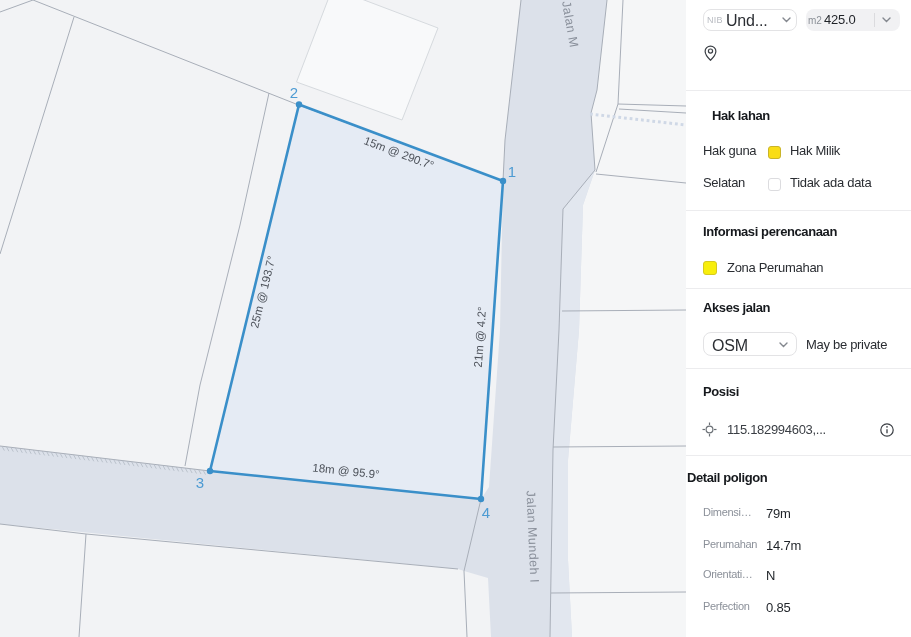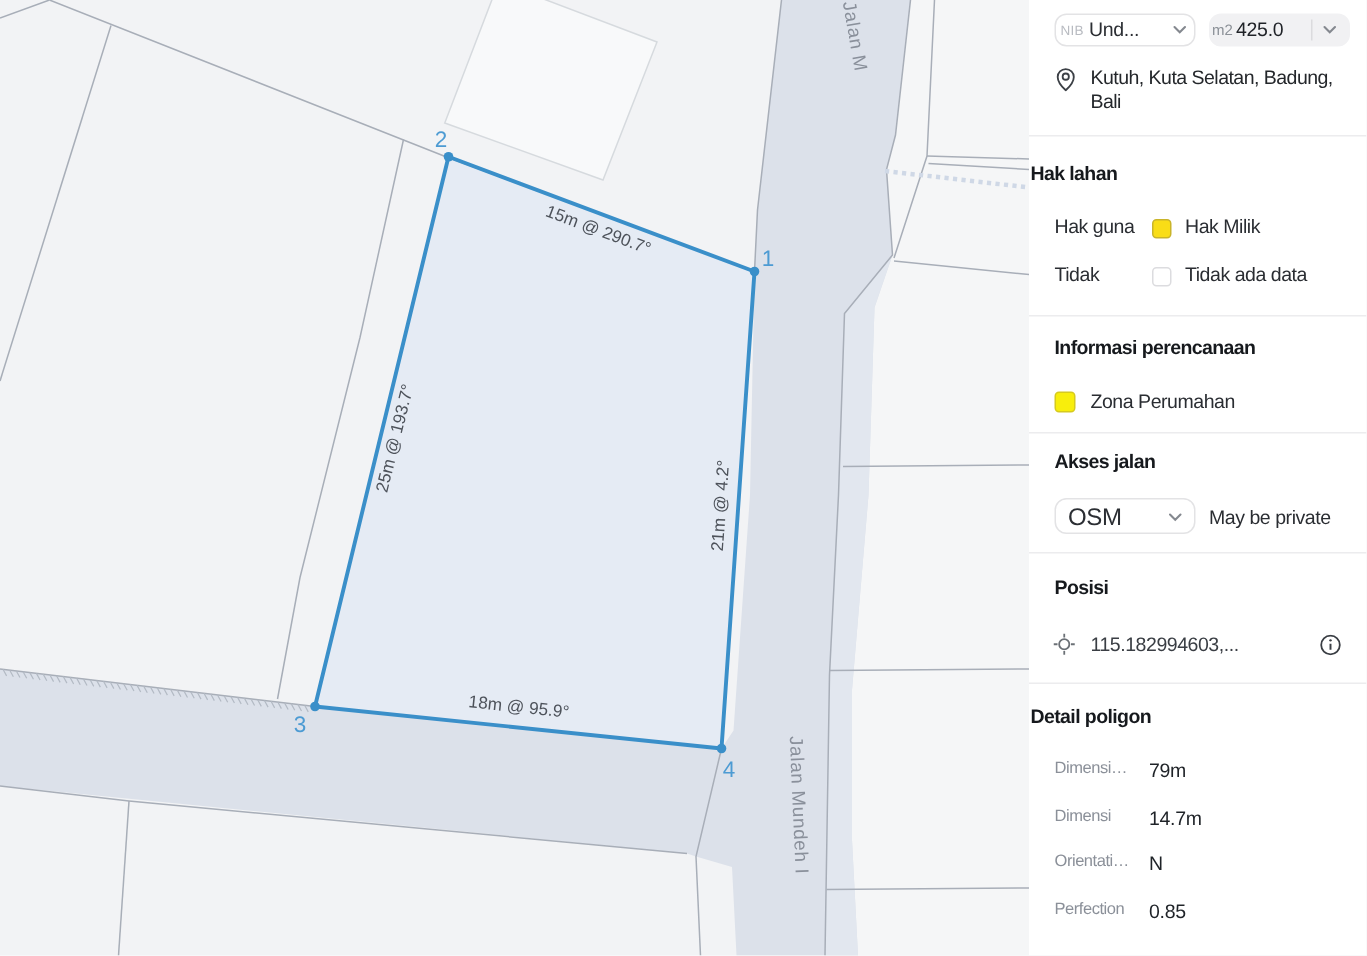--- a/index.html
+++ b/index.html
@@ -101,49 +101,48 @@
   <text x="0" y="4" transform="translate(346,471) rotate(6.1)" text-anchor="middle" font-size="11.5" fill="#4d525a">18m @ 95.9°</text>
 
   <text x="0" y="4" transform="translate(263,292) rotate(-76.1)" text-anchor="middle" font-size="11.5" fill="#4d525a">25m @ 193.7°</text>
 </svg>
 </div>
 
 <div class="side">
 
   <div class="selbox" style="left:17px;top:9px;width:94px;height:22px"></div>
   <div class="abs" style="left:21px;top:15px;font-size:9px;color:#b8bbc1;letter-spacing:.2px">NIB</div>
-  <div class="abs" style="left:40px;top:12px;font-size:13px;color:#2b2e33;letter-spacing:-0.2px">Und...</div>
+  <div class="abs" style="left:40px;top:12px;font-size:16px;color:#2b2e33;letter-spacing:-0.2px">Und...</div>
   <svg class="abs" style="left:96px;top:17px" width="9" height="6" viewBox="0 0 9 6">
         <polyline points="1,1 4.5,4.5 8,1" fill="none" stroke="#84888f" stroke-width="1.4" stroke-linecap="round"></polyline>
       </svg>
 
   <div class="abs" style="left:120px;top:9px;width:94px;height:22px;background:#f1f1f3;border-radius:8px"></div>
   <div class="abs" style="left:122px;top:14.5px;font-size:10px;color:#8b9097">m2</div>
   <div class="abs" style="left:138px;top:12px;font-size:13px;font-weight:normal;color:#1f2227;letter-spacing:-0.2px">425.0</div>
   <div class="abs" style="left:188px;top:13px;width:1px;height:14px;background:#dbdbde"></div>
   <svg class="abs" style="left:196px;top:17px" width="9" height="6" viewBox="0 0 9 6">
         <polyline points="1,1 4.5,4.5 8,1" fill="none" stroke="#84888f" stroke-width="1.4" stroke-linecap="round"></polyline>
       </svg>
 
   <svg class="abs" style="left:18px;top:44.5px" width="13" height="16.5" viewBox="0 0 15 19">
     <path d="M7.5,1.2 C4.0,1.2 1.3,3.9 1.3,7.2 c0,4.6 6.2,10.3 6.2,10.3 s6.2,-5.7 6.2,-10.3 C13.7,3.9 11.0,1.2 7.5,1.2 Z" fill="none" stroke="#3c4046" stroke-width="1.4"></path>
     <circle cx="7.5" cy="7" r="2.4" fill="none" stroke="#3c4046" stroke-width="1.4"></circle>
   </svg>
 
-  <div class="abs" style="left:41px;top:44px;font-size:13px;line-height:16px;color:#24272b;letter-spacing:-0.35px;width:175px">Kutuh, Kuta Selatan, Badung, Bali</div>
 
   <div class="divider" style="top:90px"></div>
 
-  <div class="hdr" style="left:1px;top:108px">Hak lahan</div>
+  <div class="hdr" style="left:26px;top:108px">Hak lahan</div>
 
   <div class="lbl" style="left:17px;top:143px">Hak guna</div>
   <div class="swatch" style="left:82px;top:146px;background:#f9dd16;border:1px solid #c9b42a;box-sizing:border-box"></div>
   <div class="lbl" style="left:104px;top:143px">Hak Milik</div>
 
-  <div class="lbl" style="left:17px;top:175px">Tidak</div>
+  <div class="lbl" style="left:17px;top:175px">Selatan</div>
   <div class="swatch" style="left:82px;top:178px;background:#fff;border:1px solid #dcdcdf;box-sizing:border-box"></div>
   <div class="lbl" style="left:104px;top:175px">Tidak ada data</div>
 
   <div class="divider" style="top:210px"></div>
 
   <div class="hdr" style="left:17px;top:224px">Informasi perencanaan</div>
 
   <div class="swatch" style="left:17px;top:261px;width:14px;height:14px;background:#f8ee0c;border:1px solid #d6ca1f;box-sizing:border-box"></div>
   <div class="lbl" style="left:41px;top:260px">Zona Perumahan</div>
 
@@ -179,21 +178,21 @@
     <circle cx="7" cy="3.9" r="0.8" fill="#3a3e44"></circle>
   </svg>
 
   <div class="divider" style="top:455px"></div>
 
   <div class="hdr" style="left:1px;top:470px">Detail poligon</div>
 
   <div class="glbl" style="left:17px;top:506px">Dimensi…</div>
   <div class="val" style="left:80px;top:506px">79m</div>
 
-  <div class="glbl" style="left:17px;top:538px">Dimensi</div>
+  <div class="glbl" style="left:17px;top:538px">Perumahan</div>
   <div class="val" style="left:80px;top:538px">14.7m</div>
 
   <div class="glbl" style="left:17px;top:568px">Orientati…</div>
   <div class="val" style="left:80px;top:568px">N</div>
 
   <div class="glbl" style="left:17px;top:600px">Perfection</div>
   <div class="val" style="left:80px;top:600px">0.85</div>
 </div>
 </div>
 

